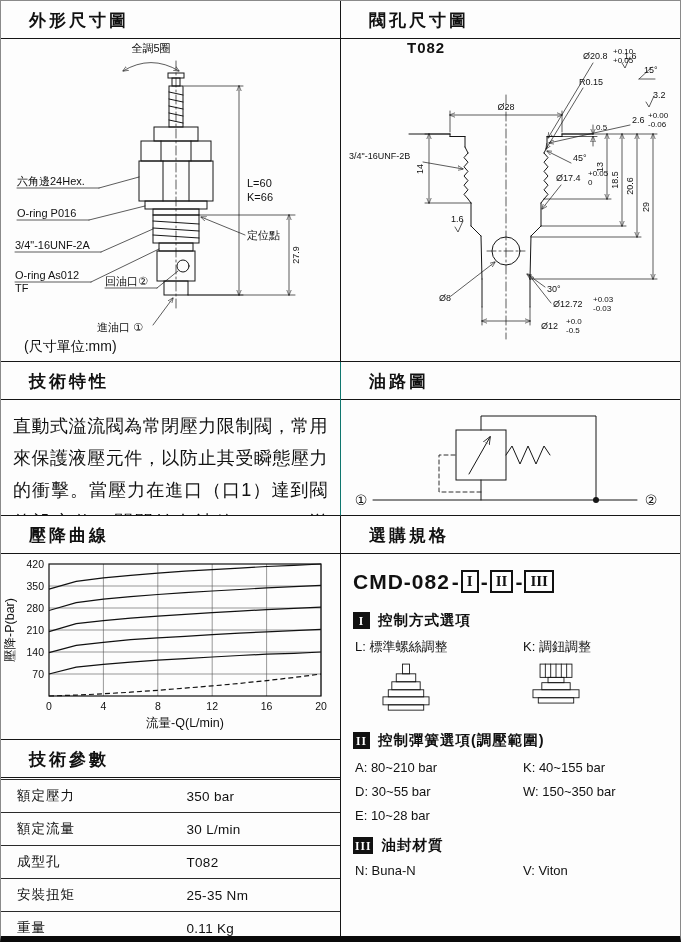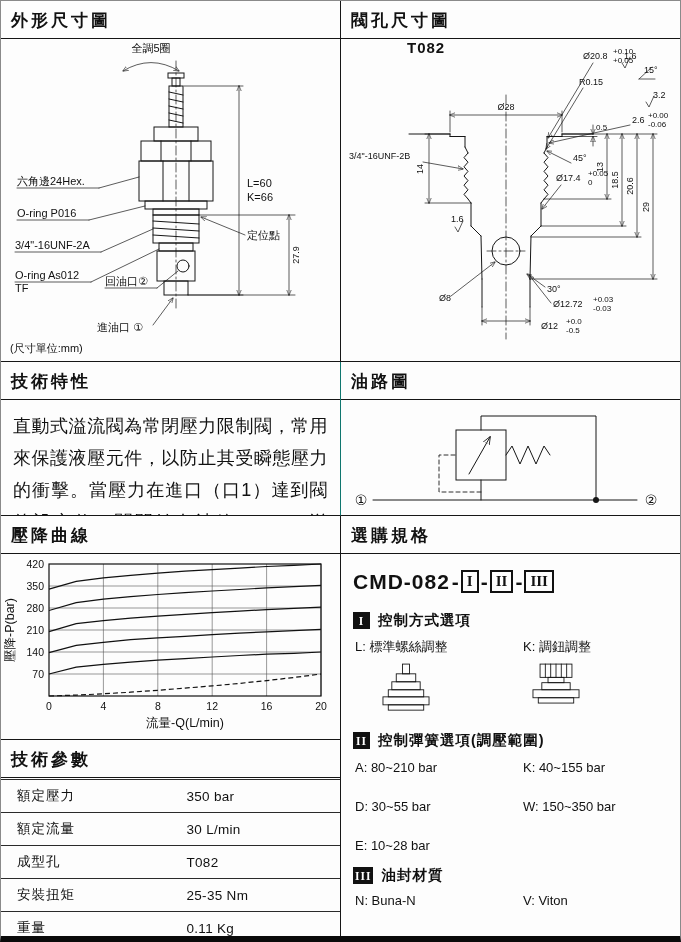--- a/index.html
+++ b/index.html
@@ -9,24 +9,24 @@
   display:grid;grid-template-columns:340px 1fr;grid-template-rows:361px 154px 224px auto;
   grid-template-areas:"outline hole" "feat circuit" "curve order" "params order"}
 section{position:relative;background:#fdfdfd;overflow:hidden}
 .p-outline{grid-area:outline;border-right:1px solid #161616;border-bottom:1px solid #161616}
 .p-hole{grid-area:hole;border-bottom:1px solid #161616}
 .p-feat{grid-area:feat;border-right:1px solid #0f766e;border-bottom:1px solid #161616}
 .p-circuit{grid-area:circuit;border-bottom:1px solid #161616}
 .p-curve{grid-area:curve;border-right:1px solid #161616;border-bottom:1px solid #161616}
 .p-params{grid-area:params;border-right:1px solid #161616}
 .p-order{grid-area:order}
-.phead{padding:8px 10px 6px;border-bottom:1.5px solid #151515}
+.phead{padding:8px 28px 6px;border-bottom:1.5px solid #151515}
 .ptitle{font-weight:bold;font-size:17px;letter-spacing:3px}
 .t082{position:absolute;top:38px;left:66px;font-weight:bold;font-size:15px;letter-spacing:1px}
-.unitnote{position:absolute;bottom:5px;left:9px;font-size:11px}
+.unitnote{position:absolute;bottom:5px;left:23px;font-size:14px}
 .feat-body{padding:10px 12px;font-size:18px;line-height:1.78;letter-spacing:.5px;text-align:justify}
 
 .draw line,.draw rect,.draw circle,.draw path,.draw polyline{stroke:#161616;stroke-width:1;fill:none;stroke-linecap:round}
 .draw .cl{stroke-dasharray:9 3 2 3;stroke-width:.7}
 .draw .dim,.draw .lead{stroke-width:.7}
 .draw .dash2{stroke-dasharray:4 3;stroke-width:.9}
 .draw .dot{fill:#161616;stroke:none}
 .draw text{fill:#111;stroke:none;font-size:11px}
 .draw .small{font-size:9px}
 .draw .tiny{font-size:8px}
@@ -47,21 +47,21 @@
 .model-line{display:flex;align-items:flex-start;padding:16px 12px 4px;font-weight:bold}
 .model-prefix{font-size:21px;letter-spacing:1px}
 .model-sep{font-size:21px;margin:0 2px}
 .code-box{border:2px solid #111;padding:0 4px;font-size:15px;line-height:19px;font-weight:bold;font-family:"Liberation Serif","DejaVu Serif",serif}
 .sec-head{display:flex;align-items:center;gap:8px;padding:13px 12px 3px;font-weight:bold;font-size:14.5px;letter-spacing:1px}
 .sec-num{background:#111;color:#fff;min-width:17px;height:17px;display:flex;align-items:center;justify-content:center;font-size:11.5px;font-weight:bold;font-family:"Liberation Serif","DejaVu Serif",serif;padding:0 2px}
 .opt-row{display:flex;padding:5px 14px 2px;font-size:13px}
 .opt-row .o1{width:168px}
 .icons-row{display:flex;padding:4px 0 0 34px}
 .icons-row .icbox{width:150px}
-.spring-grid{display:grid;grid-template-columns:168px 1fr;row-gap:24px;padding:7px 14px 0;font-size:13px}
+.spring-grid{display:grid;grid-template-columns:168px 1fr;row-gap:9px;padding:7px 14px 0;font-size:13px}
 </style>
 </head>
 <body>
 
 <div class="page">
 
   <section class="p-outline">
     <div class="phead"><span class="ptitle">外形尺寸圖</span></div>
     <svg class="draw" viewBox="0 0 330 302" width="330" height="302">
       <defs>

